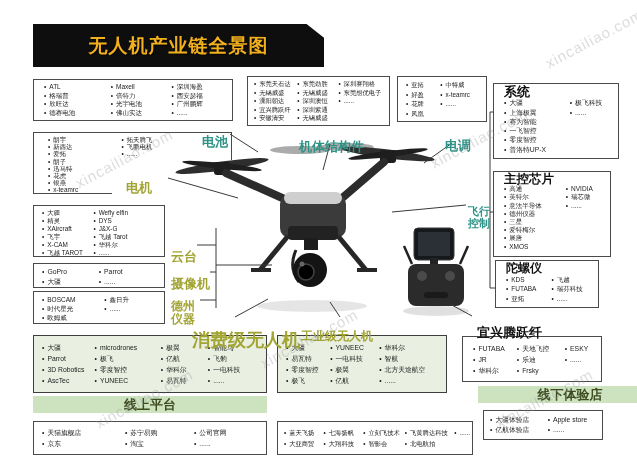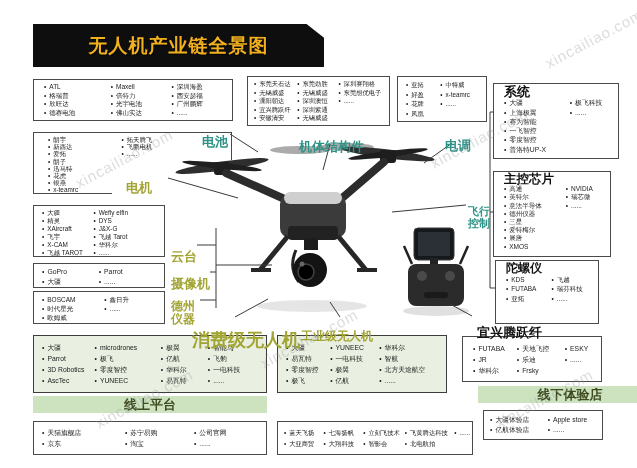--- a/index.html
+++ b/index.html
@@ -306,21 +306,21 @@
             <span>极飞科技</span>
           </div>
           <div class="item">
             <span class="bullet">•</span>
             <span>......</span>
           </div>
         </div>
       </div>
   </div>
 
-  <div class="box" style="left:495px;top:260px;width:104px;height:64px;font-size:6.5px;line-height:9.5px;">
+  <div class="box" style="left:495px;top:260px;width:104px;height:48px;font-size:6.5px;line-height:9.5px;">
     <div class="box-title" style="font-size:12px;margin-bottom:1px;">陀螺仪</div>
     <div class="cols">
         <div class="col" style="flex: 1.05 1 0%;">
           <div class="item">
             <span class="bullet">•</span>
             <span>KDS</span>
           </div>
           <div class="item">
             <span class="bullet">•</span>
             <span>FUTABA</span>

